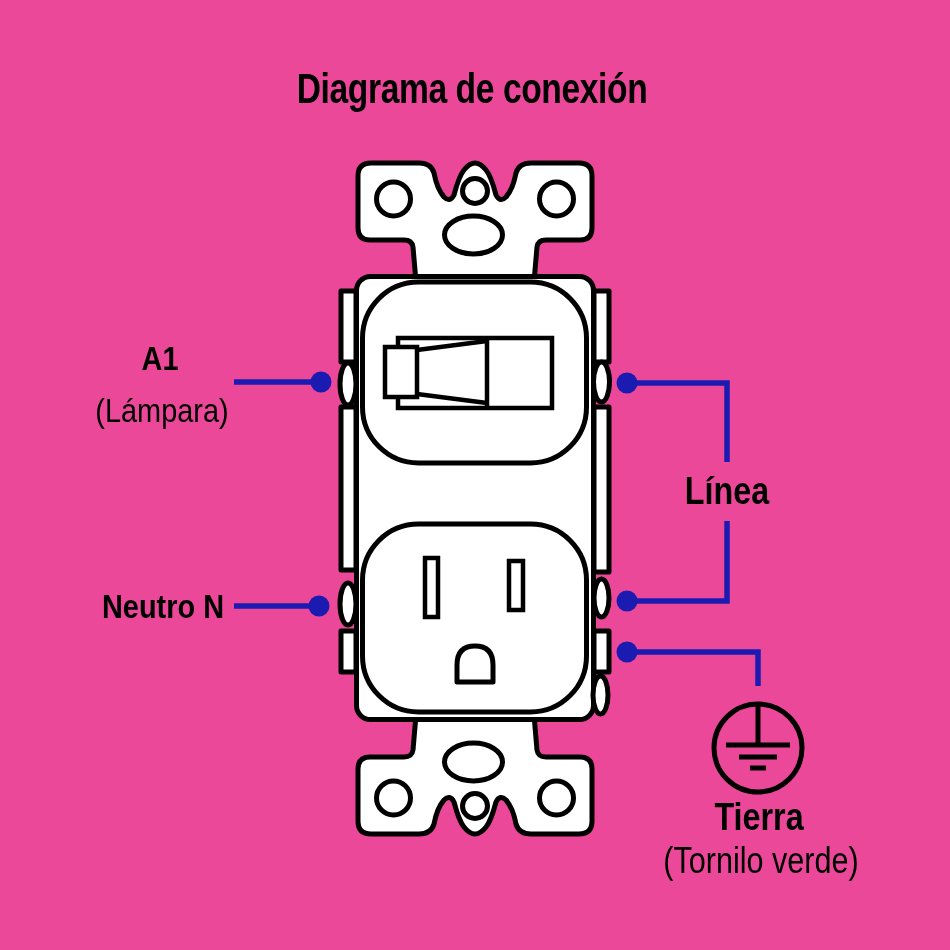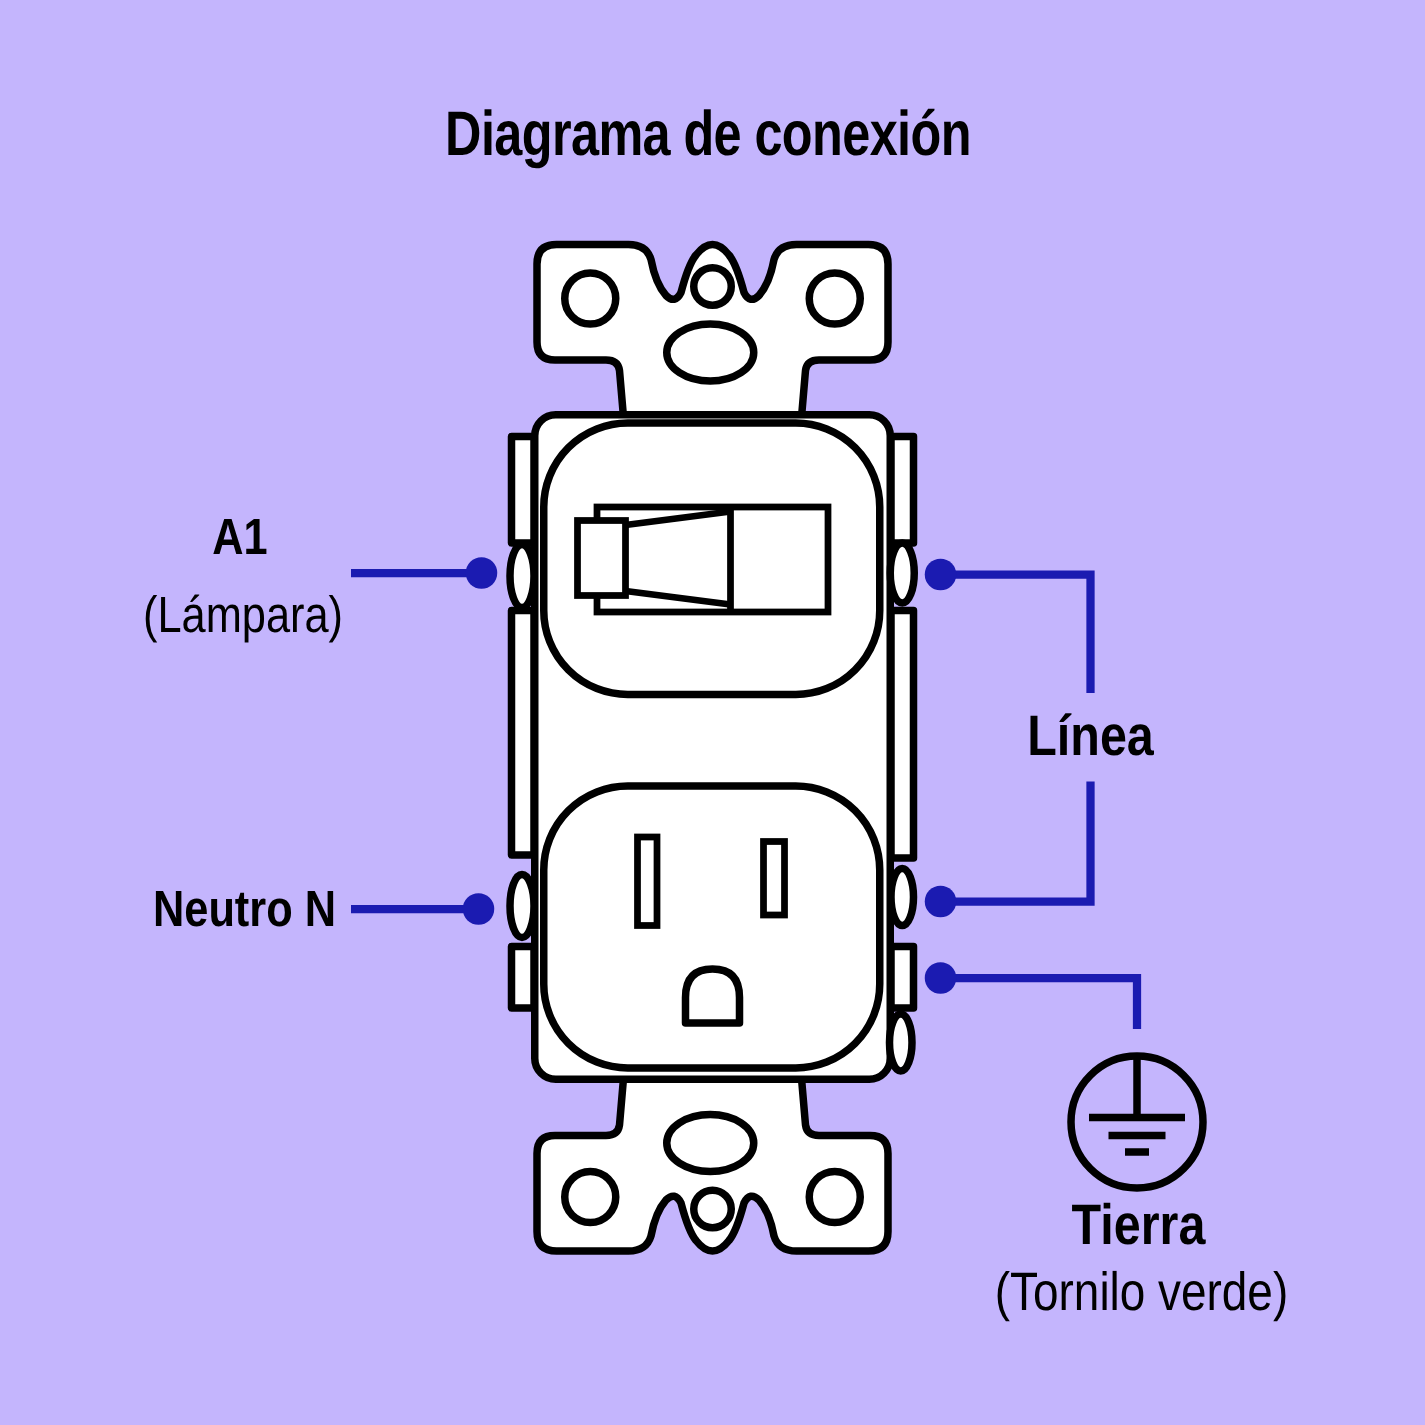--- a/index.html
+++ b/index.html
@@ -1,17 +1,17 @@
 <!DOCTYPE html>
 <html style="--wire: #1b1bb1;"><head>
 <meta charset="utf-8">
 <style>
   html,body { margin:0; padding:0; background:#ffffff; }
   .page {
-    position:relative; width:950px; height:950px; background:#c4b5fd;
+    position:relative; width:950px; height:950px; background:#ec4899;
     font-family:"Liberation Sans", sans-serif; overflow:hidden;
   }
   svg { position:absolute; left:0; top:0; }
   .lbl {
     position:absolute; white-space:nowrap; color:#000; line-height:1;
     transform:translateX(-50%) scaleX(0.85);
   }
   .title {
     position:absolute; white-space:nowrap; color:#000; line-height:1;
     font-size:42px; font-weight:bold; letter-spacing:-0.5px;

